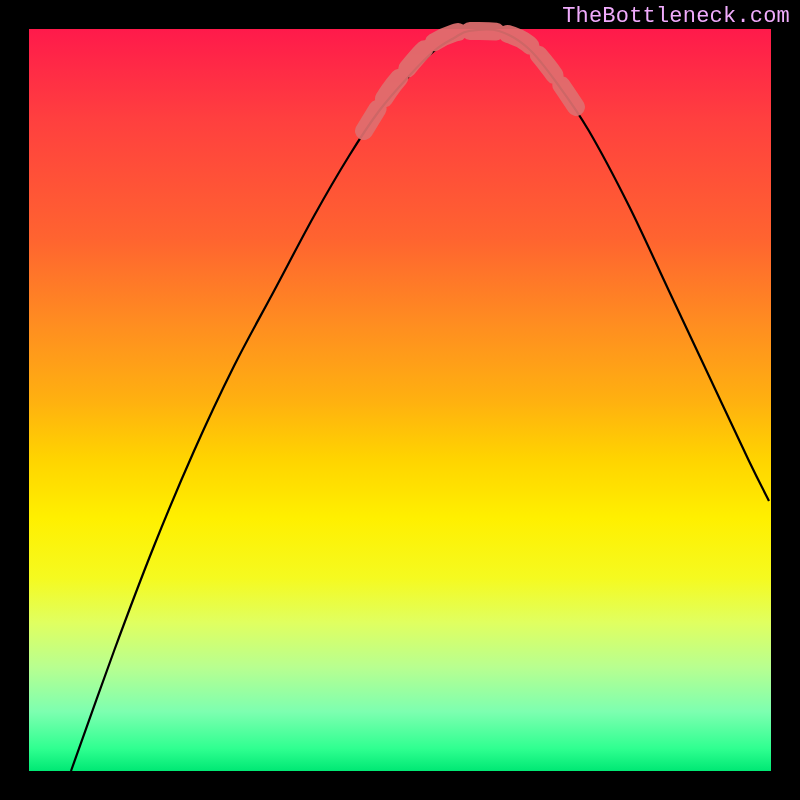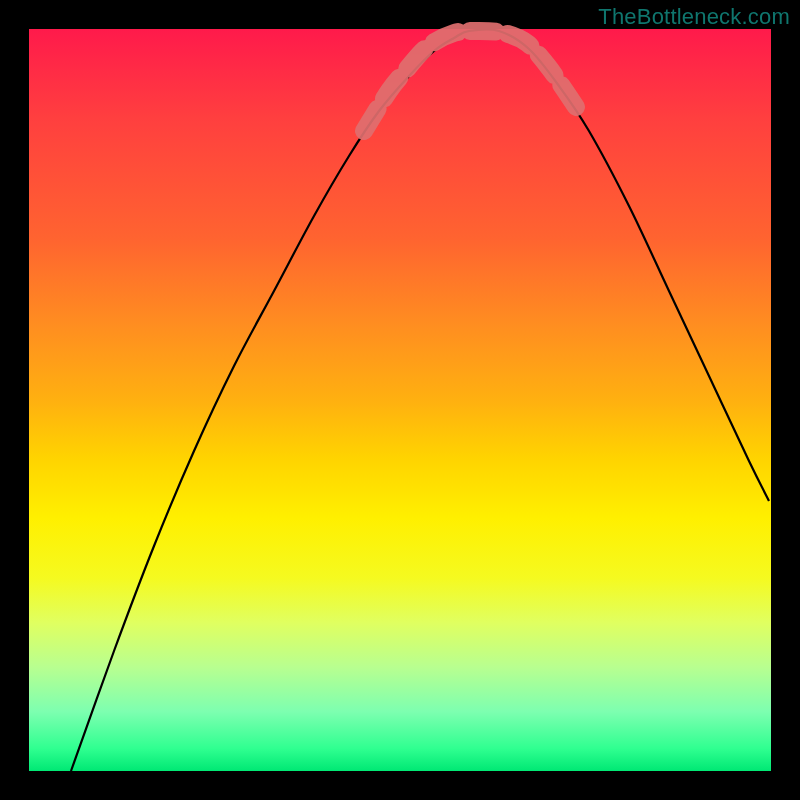--- a/index.html
+++ b/index.html
@@ -46,23 +46,23 @@
     left: 29px;
     top: 29px;
     width: 742px;
     height: 742px;
     overflow: visible;
   }
   .watermark {
     position: absolute;
     top: 4px;
     right: 10px;
-    font-family: Liberation Sans, sans-serif;
+    font-family: Liberation Mono, monospace;
     font-size: 22px;
-    color: #0f766e;
+    color: #f0abfc;
     letter-spacing: 0.2px;
     user-select: none;
   }
 </style>
 </head>
 <body>
 
 <div class="frame">
   <div class="plot"></div>
 

